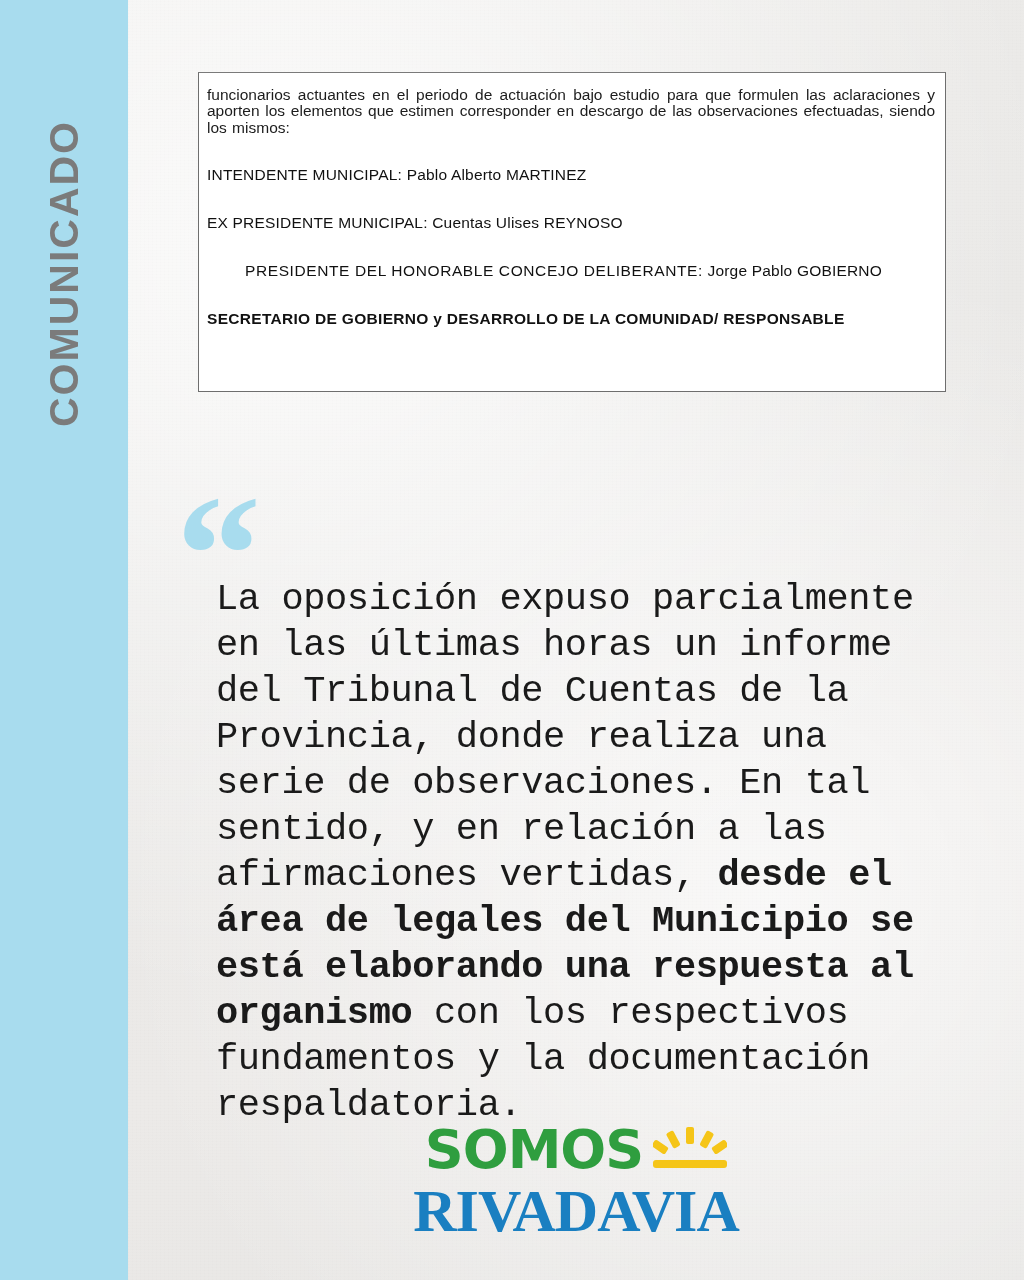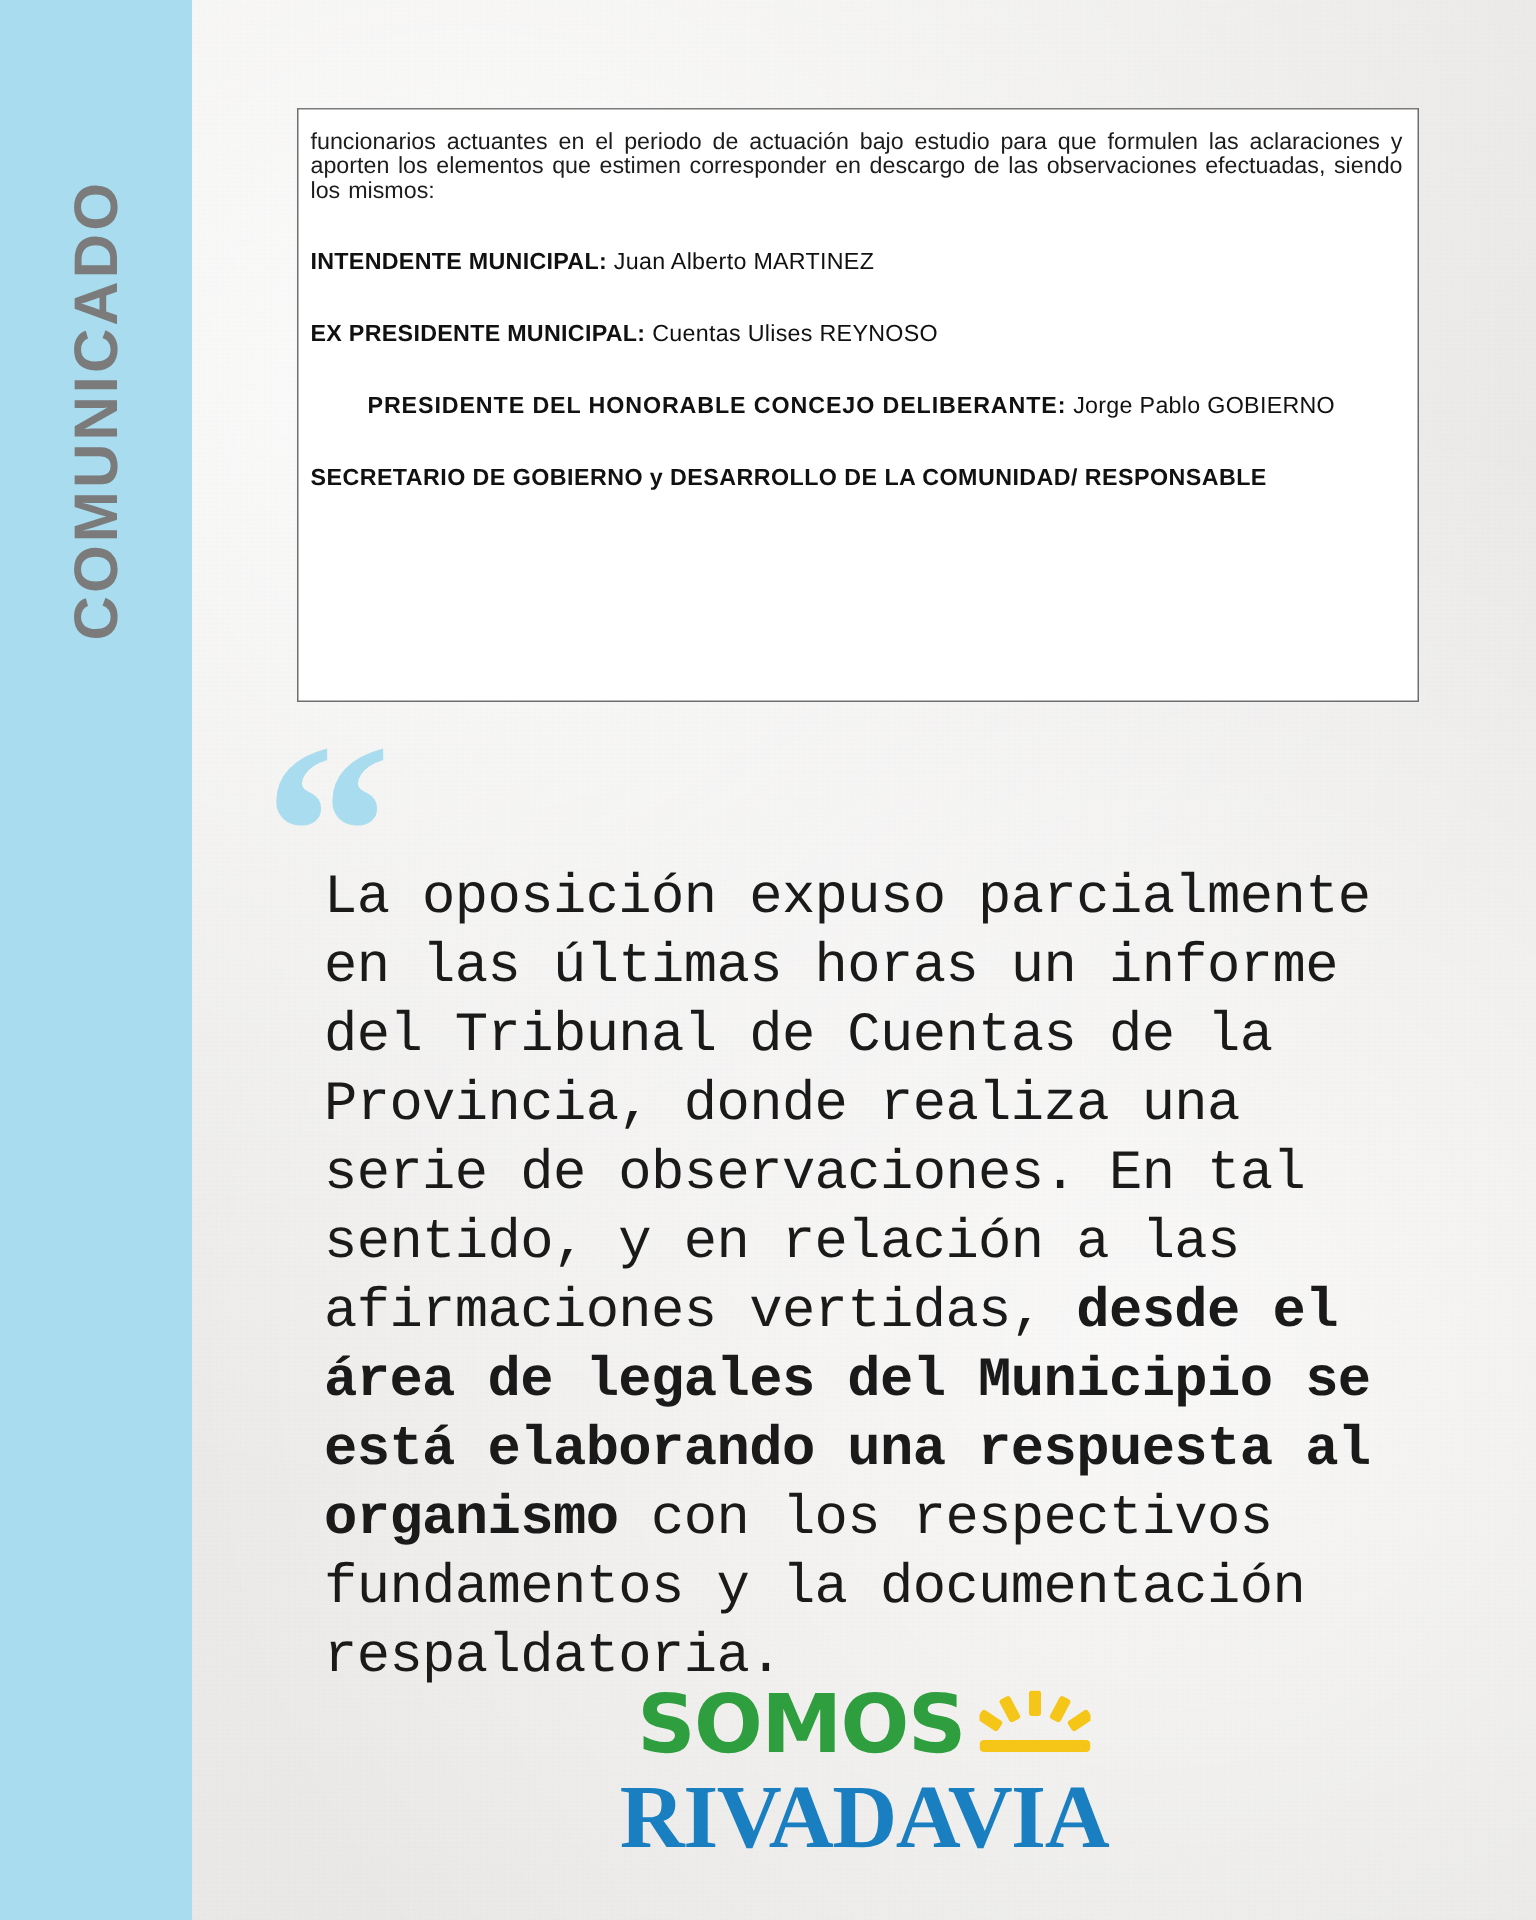--- a/index.html
+++ b/index.html
@@ -63,21 +63,21 @@
     color: #7b7b7b;
     margin-top: 250px;
   }
 
   
   .doc-shot {
     position: absolute;
     left: 198px;
     top: 72px;
     width: 748px;
-    height: 396px;
+    height: 320px;
     background: #ffffff;
     border: 1px solid #6e6e6e;
     border-top: 1px solid #7a7a7a;
     box-sizing: border-box;
     padding: 14px 10px 0 8px;
     overflow: hidden;
   }
   .doc-line {
     color: #1c1c1c;
     font-size: 15.5px;
@@ -95,21 +95,21 @@
     text-align-last: left;
     margin-bottom: 30px;
   }
   .doc-entry {
     font-size: 15.5px;
     color: #111;
     margin: 0 0 30px 0;
     letter-spacing: 0.2px;
   }
   .doc-entry .role {
-    font-weight: bold;
+    font-weight: normal;
   }
   .doc-entry .name {
     font-weight: normal;
   }
   .doc-entry.spread .role {
     letter-spacing: 0.6px;
     margin-left: 38px;
   }
   .doc-entry.bottom {
     margin-bottom: 4px;
@@ -193,21 +193,21 @@
   <div class="sidebar"></div>
   <div class="sidebar-label">
     <span>COMUNICADO</span>
   </div>
 
   <div class="doc-shot">
     <p class="doc-line justified last-para">funcionarios actuantes en el periodo de actuación bajo estudio para que formulen las aclaraciones y aporten los elementos que estimen corresponder en descargo de las observaciones efectuadas, siendo los mismos:</p>
 
     <p class="doc-entry">
       <span class="role">INTENDENTE MUNICIPAL:</span>
-      <span class="name">Juan Alberto MARTINEZ</span>
+      <span class="name">Pablo Alberto MARTINEZ</span>
     </p>
 
     <p class="doc-entry">
       <span class="role">EX PRESIDENTE MUNICIPAL:</span>
       <span class="name">Cuentas Ulises REYNOSO</span>
     </p>
 
     <p class="doc-entry spread">
       <span class="role">PRESIDENTE DEL HONORABLE CONCEJO DELIBERANTE:</span>
       <span class="name">Jorge Pablo GOBIERNO</span>

